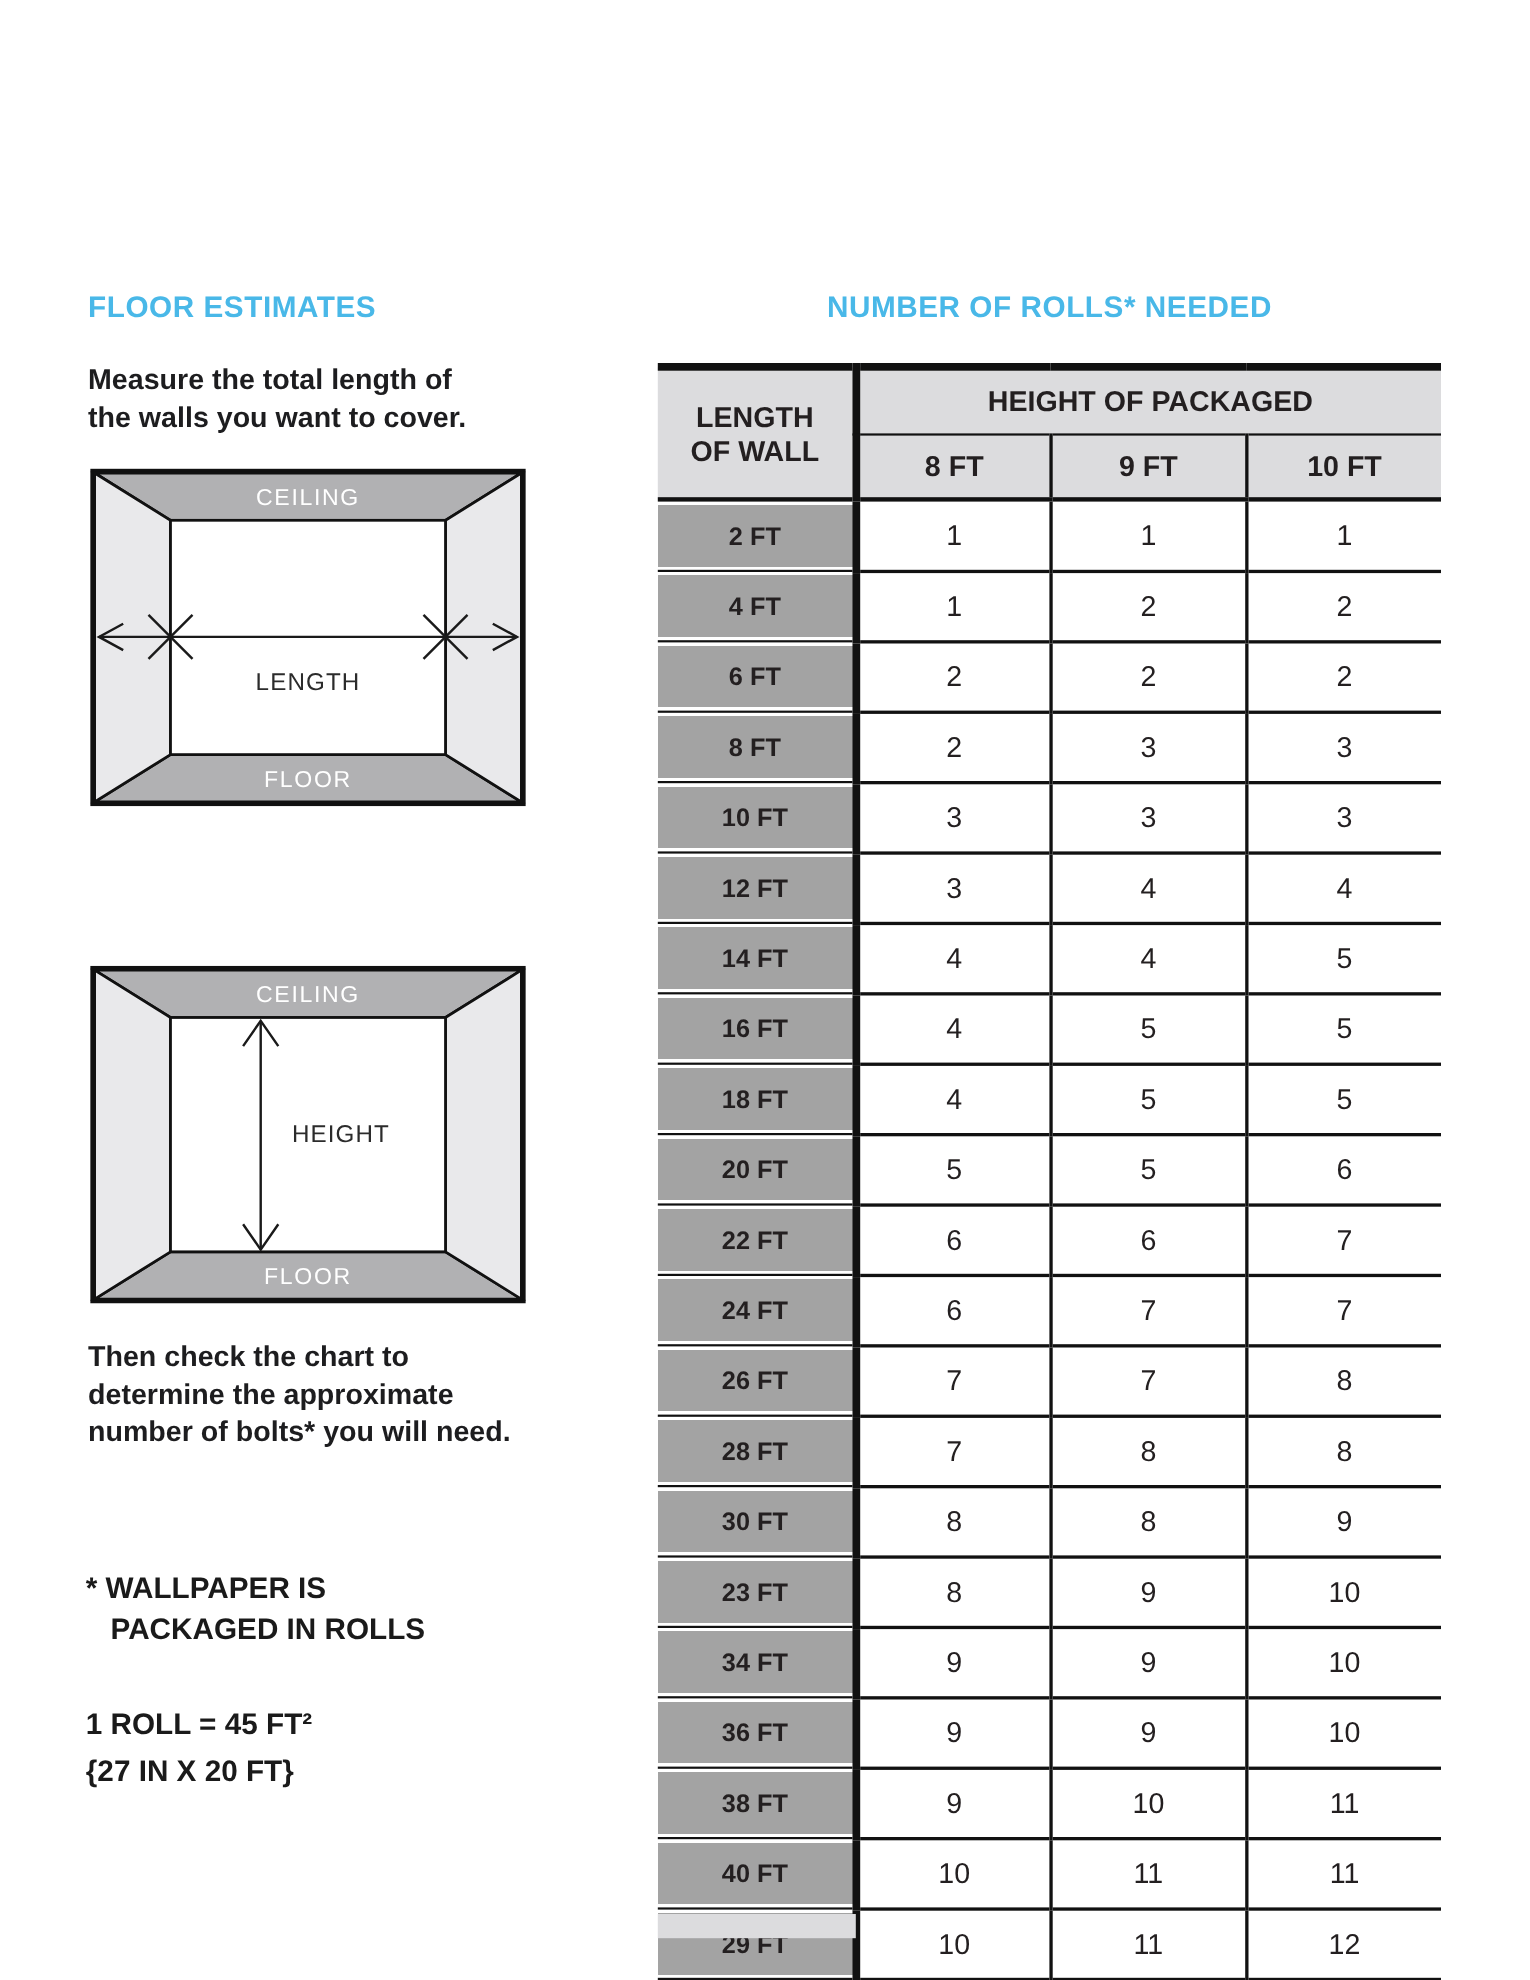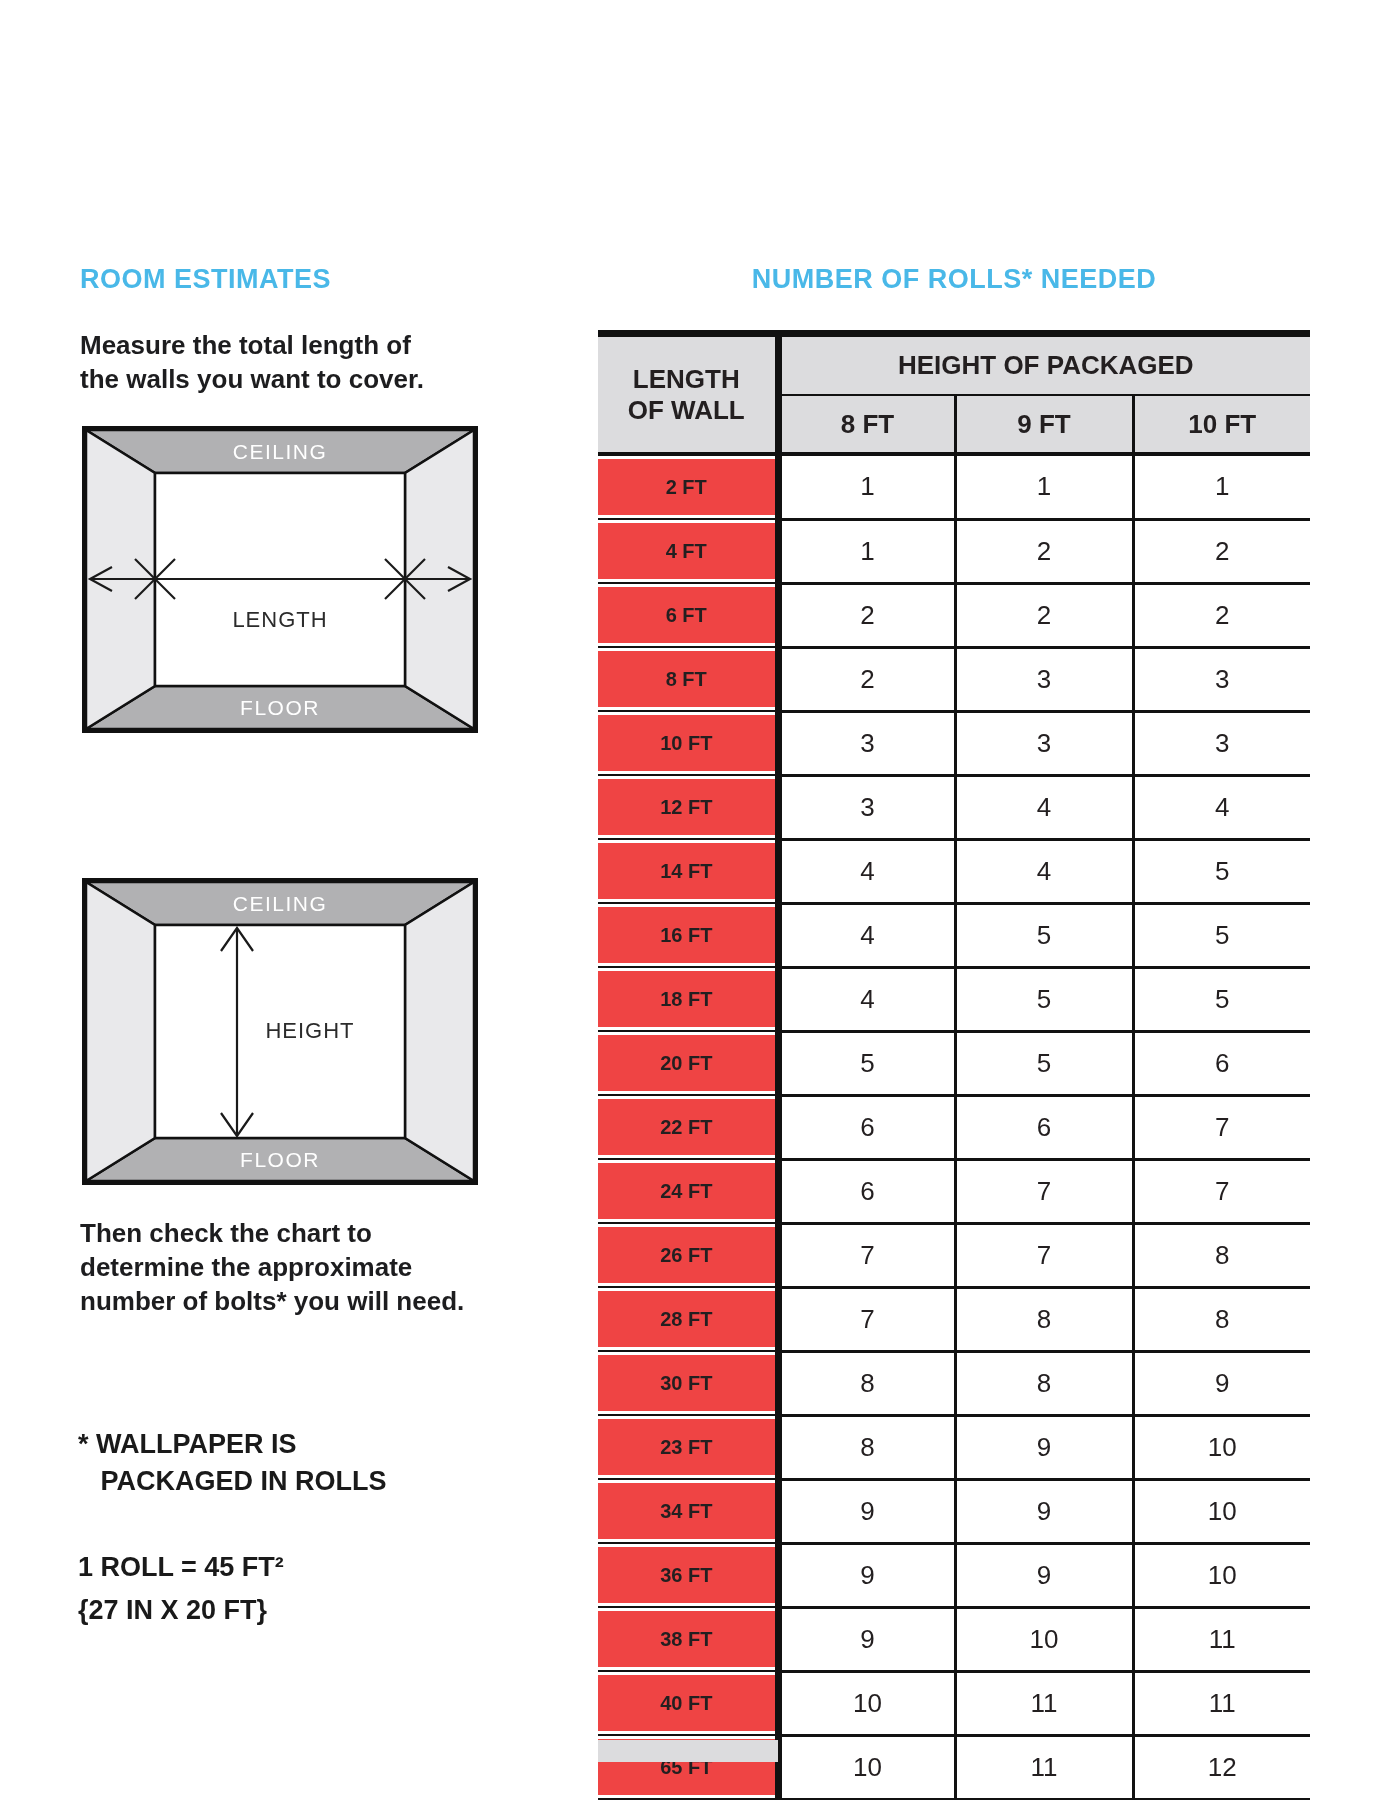--- a/index.html
+++ b/index.html
@@ -64,23 +64,23 @@
   }
   .group-th{
     background:#dcdcde;font-weight:bold;height:57px;
     border-bottom:2px solid #111111;
   }
   .col-th{
     background:#dcdcde;font-weight:bold;height:56px;
   }
   .rolls-table td{height:56px;background:#ffffff;}
   .rolls-table td.row-label{
-    background:#ef4444;background-clip:content-box;
+    background:#a3a3a3;background-clip:content-box;
     padding:3px 0;
-    font-weight:bold;font-size:20px;
+    font-weight:bold;font-size:23px;
     border-top:2px solid #111111;
     border-right:7px solid #111111;
   }
   .rolls-table td.val{border-top:3px solid #111111;}
   .rolls-table td.val + td.val{border-left:3px solid #111111;}
   .rolls-table th.col-th + th.col-th{border-left:3px solid #111111;}
   .rolls-table th.first-colth{border-left:none;}
   .rolls-table tr.first-data td{border-top:4px solid #111111;}
   .gray-stub{
     position:absolute;left:598px;top:1740px;width:180px;height:22px;
@@ -88,21 +88,21 @@
   }
   .svg-label{fill:#ffffff;font-family:"Liberation Sans",sans-serif;font-size:21px;letter-spacing:1.5px;}
   .svg-dim{fill:#2b2b2b;font-family:"Liberation Sans",sans-serif;font-size:22px;letter-spacing:1px;}
 </style>
 </head>
 <body>
 
 <div class="page">
 
 
-  <h2 class="section-title" id="room-estimates-title">ROOM ESTIMATES</h2>
+  <h2 class="section-title" id="room-estimates-title">FLOOR ESTIMATES</h2>
 
   <p class="para" id="para-length">Measure the total length of
 the walls you want to cover.</p>
 
   <svg class="diagram" id="diagram-length" width="396" height="307" viewBox="0 0 396 307">
     <rect x="2.5" y="2.5" width="391" height="302" fill="#ffffff" stroke="#111111" stroke-width="5"></rect>
     <polygon points="4,4 392,4 323,47 73,47" fill="#b1b1b3" stroke="#111111" stroke-width="2.5"></polygon>
     <polygon points="4,303 392,303 323,260 73,260" fill="#b1b1b3" stroke="#111111" stroke-width="2.5"></polygon>
     <polygon points="4,4 73,47 73,260 4,303" fill="#e9e9eb" stroke="#111111" stroke-width="2.5"></polygon>
     <polygon points="392,4 323,47 323,260 392,303" fill="#e9e9eb" stroke="#111111" stroke-width="2.5"></polygon>
@@ -285,21 +285,21 @@
       <td class="val">10</td>
       <td class="val">11</td>
     </tr>
         <tr>
       <td class="row-label">40 FT</td>
       <td class="val">10</td>
       <td class="val">11</td>
       <td class="val">11</td>
     </tr>
         <tr>
-      <td class="row-label">65 FT</td>
+      <td class="row-label">29 FT</td>
       <td class="val">10</td>
       <td class="val">11</td>
       <td class="val">12</td>
     </tr>
         <tr>
       <td class="row-label">44 FT</td>
       <td class="val">11</td>
       <td class="val">12</td>
       <td class="val">13</td>
     </tr>

